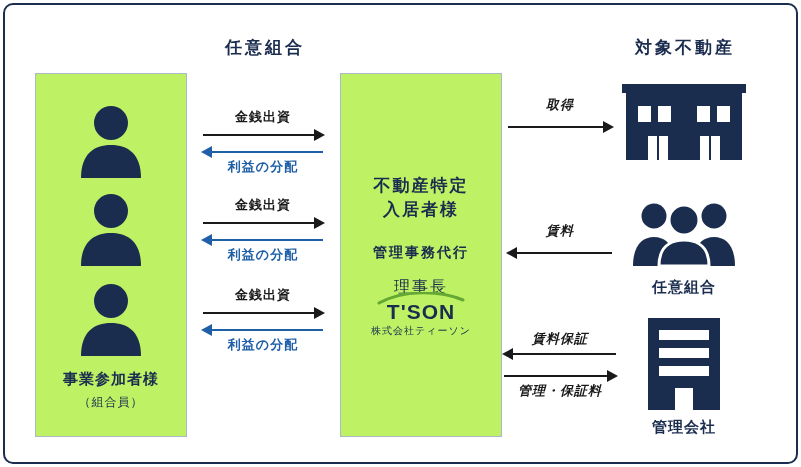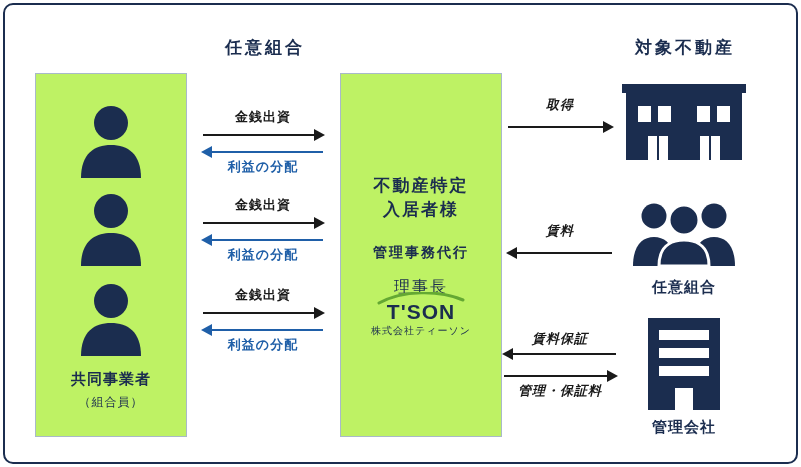--- a/index.html
+++ b/index.html
@@ -91,21 +91,21 @@
       <path class="navy-fill" d="M6 74 C6 50 19 41 36 41 C53 41 66 50 66 74 Z"></path>
     </svg>
     <svg class="icon person p2" viewBox="0 0 72 74">
       <circle class="navy-fill" cx="36" cy="19" r="17"></circle>
       <path class="navy-fill" d="M6 74 C6 50 19 41 36 41 C53 41 66 50 66 74 Z"></path>
     </svg>
     <svg class="icon person p3" viewBox="0 0 72 74">
       <circle class="navy-fill" cx="36" cy="19" r="17"></circle>
       <path class="navy-fill" d="M6 74 C6 50 19 41 36 41 C53 41 66 50 66 74 Z"></path>
     </svg>
-    <div class="inv-title">共同事業者</div>
+    <div class="inv-title">事業参加者様</div>
     <div class="inv-sub">（組合員）</div>
   </div>
 
   <div class="box operator">
     <div class="op-title l1">不動産特定</div>
     <div class="op-title l2">入居者様</div>
     <div class="op-sub">管理事務代行</div>
     <div class="op-role">理事長</div>
     <svg class="op-logo" viewBox="0 0 96 30">
       <path d="M6 11 C30 -2 66 -2 90 8" fill="none" stroke="var(--green,#64a833)" stroke-width="3" stroke-linecap="round"></path>

